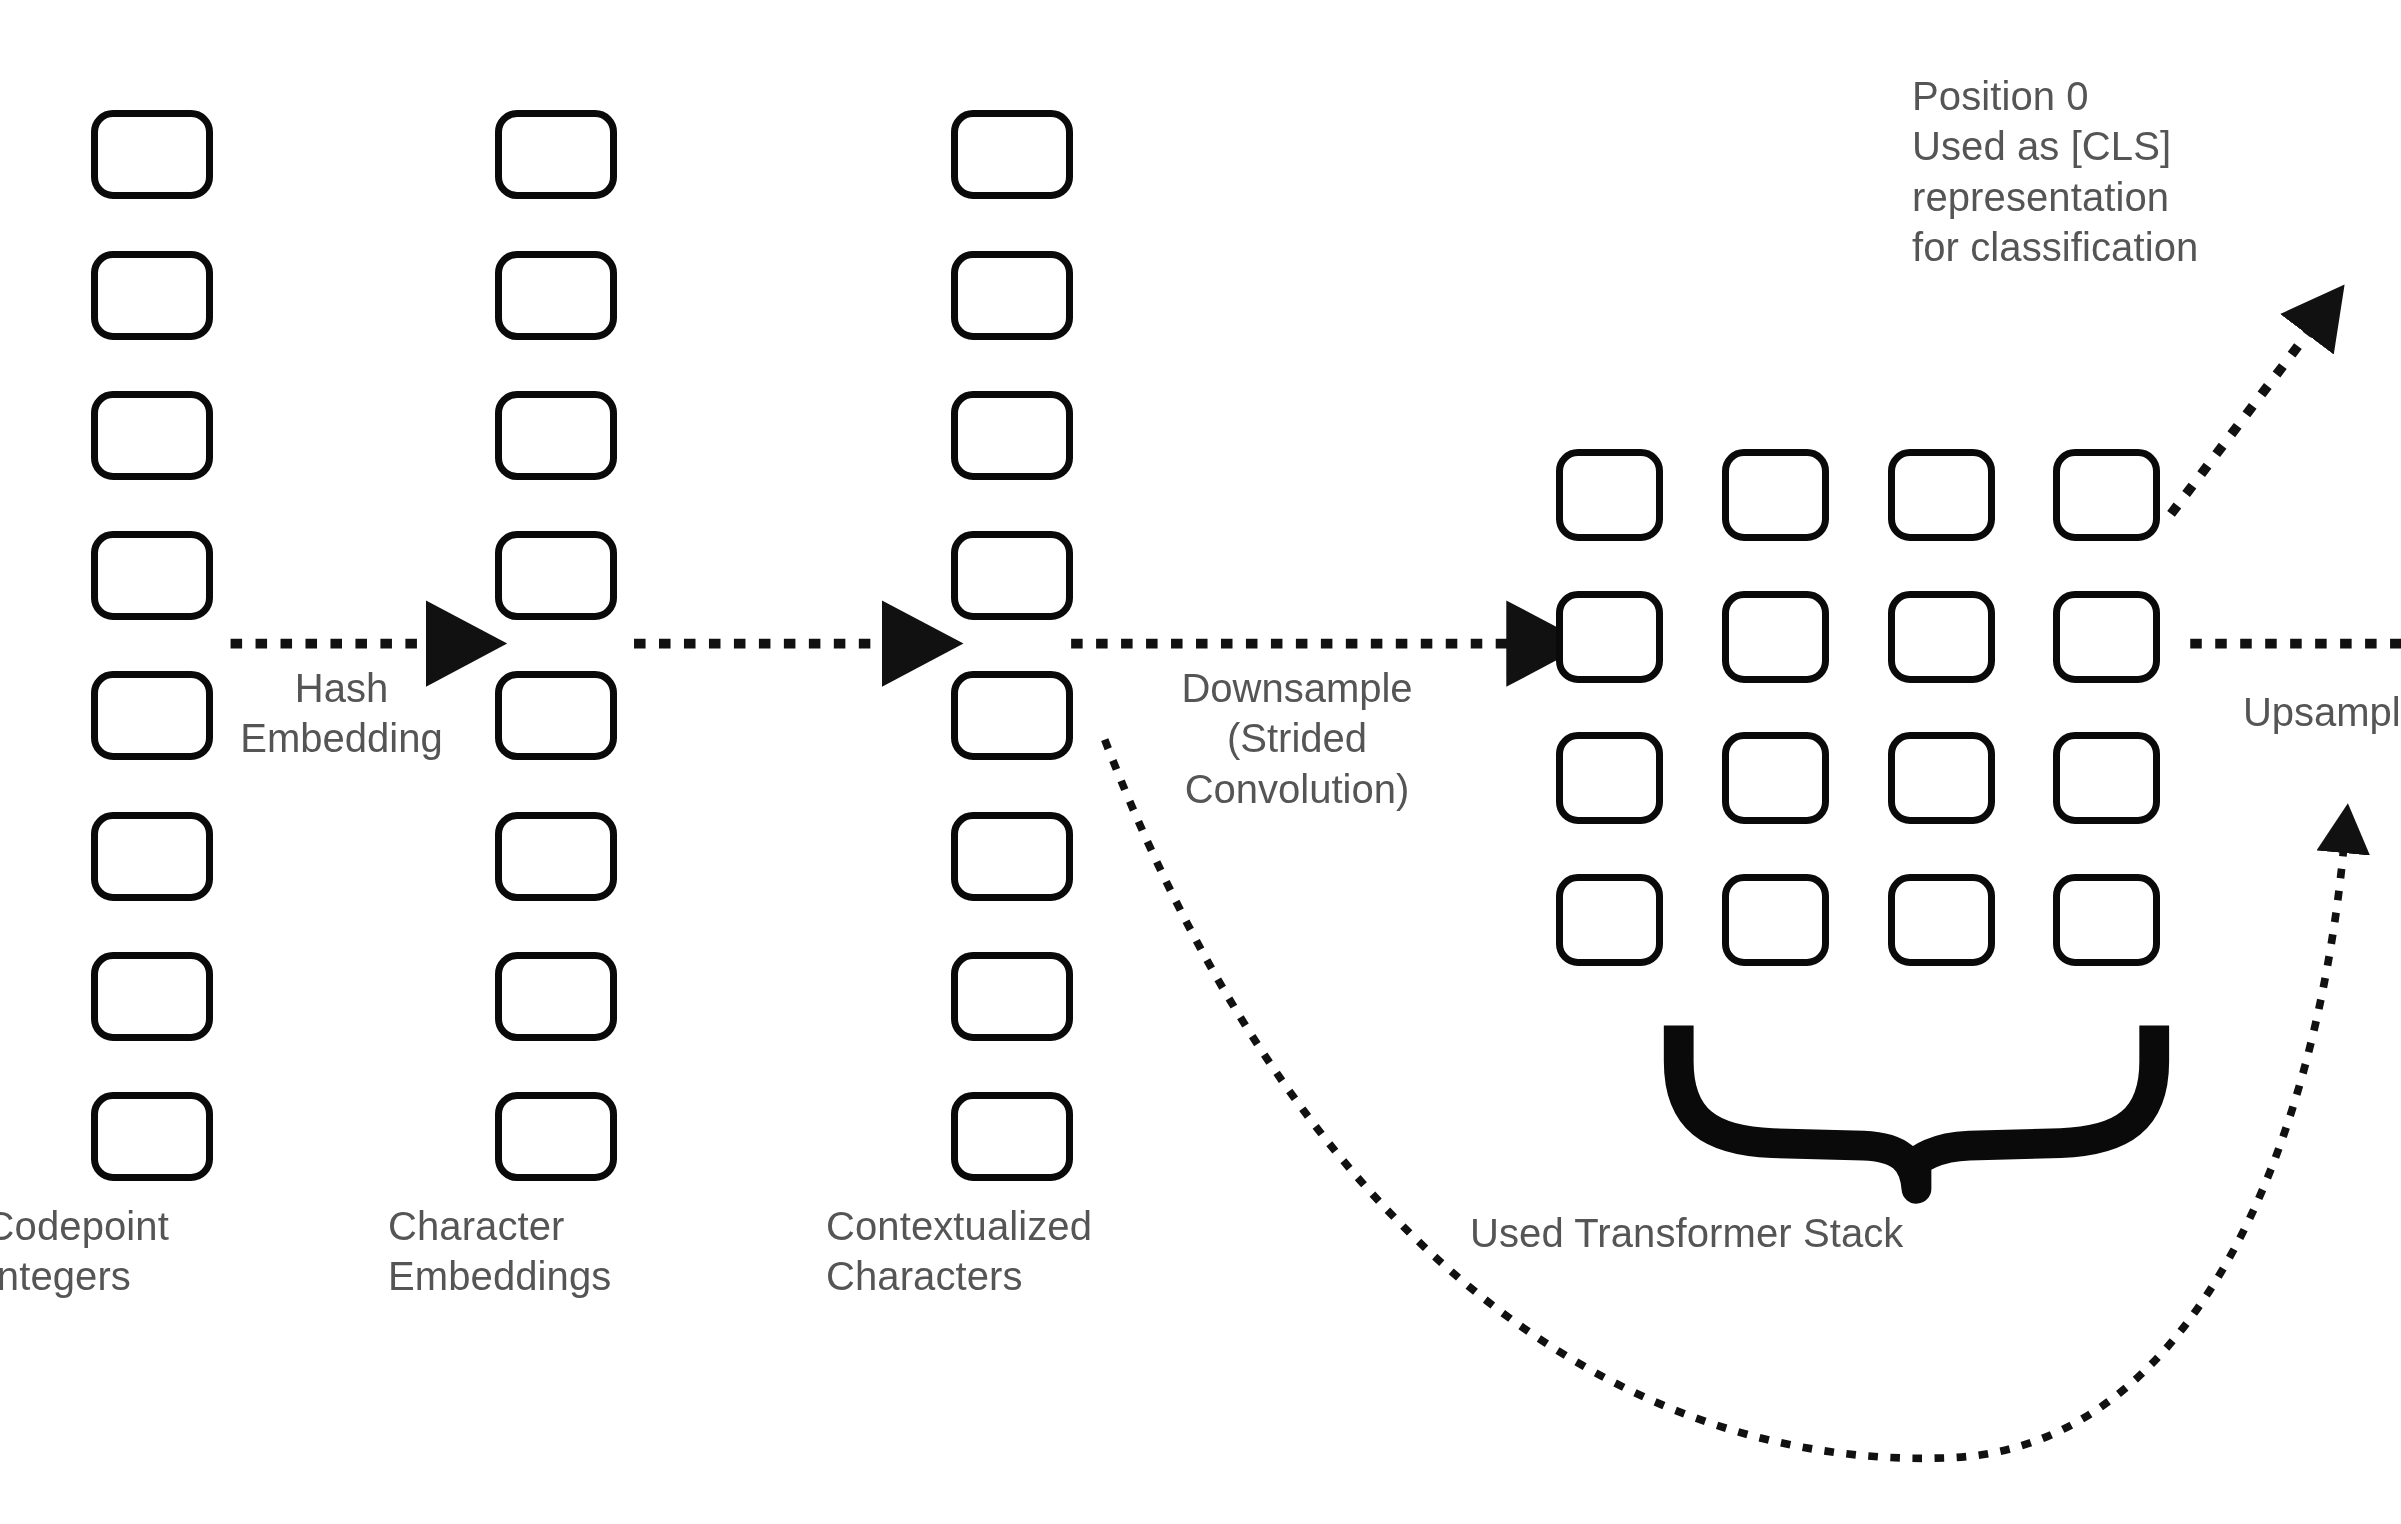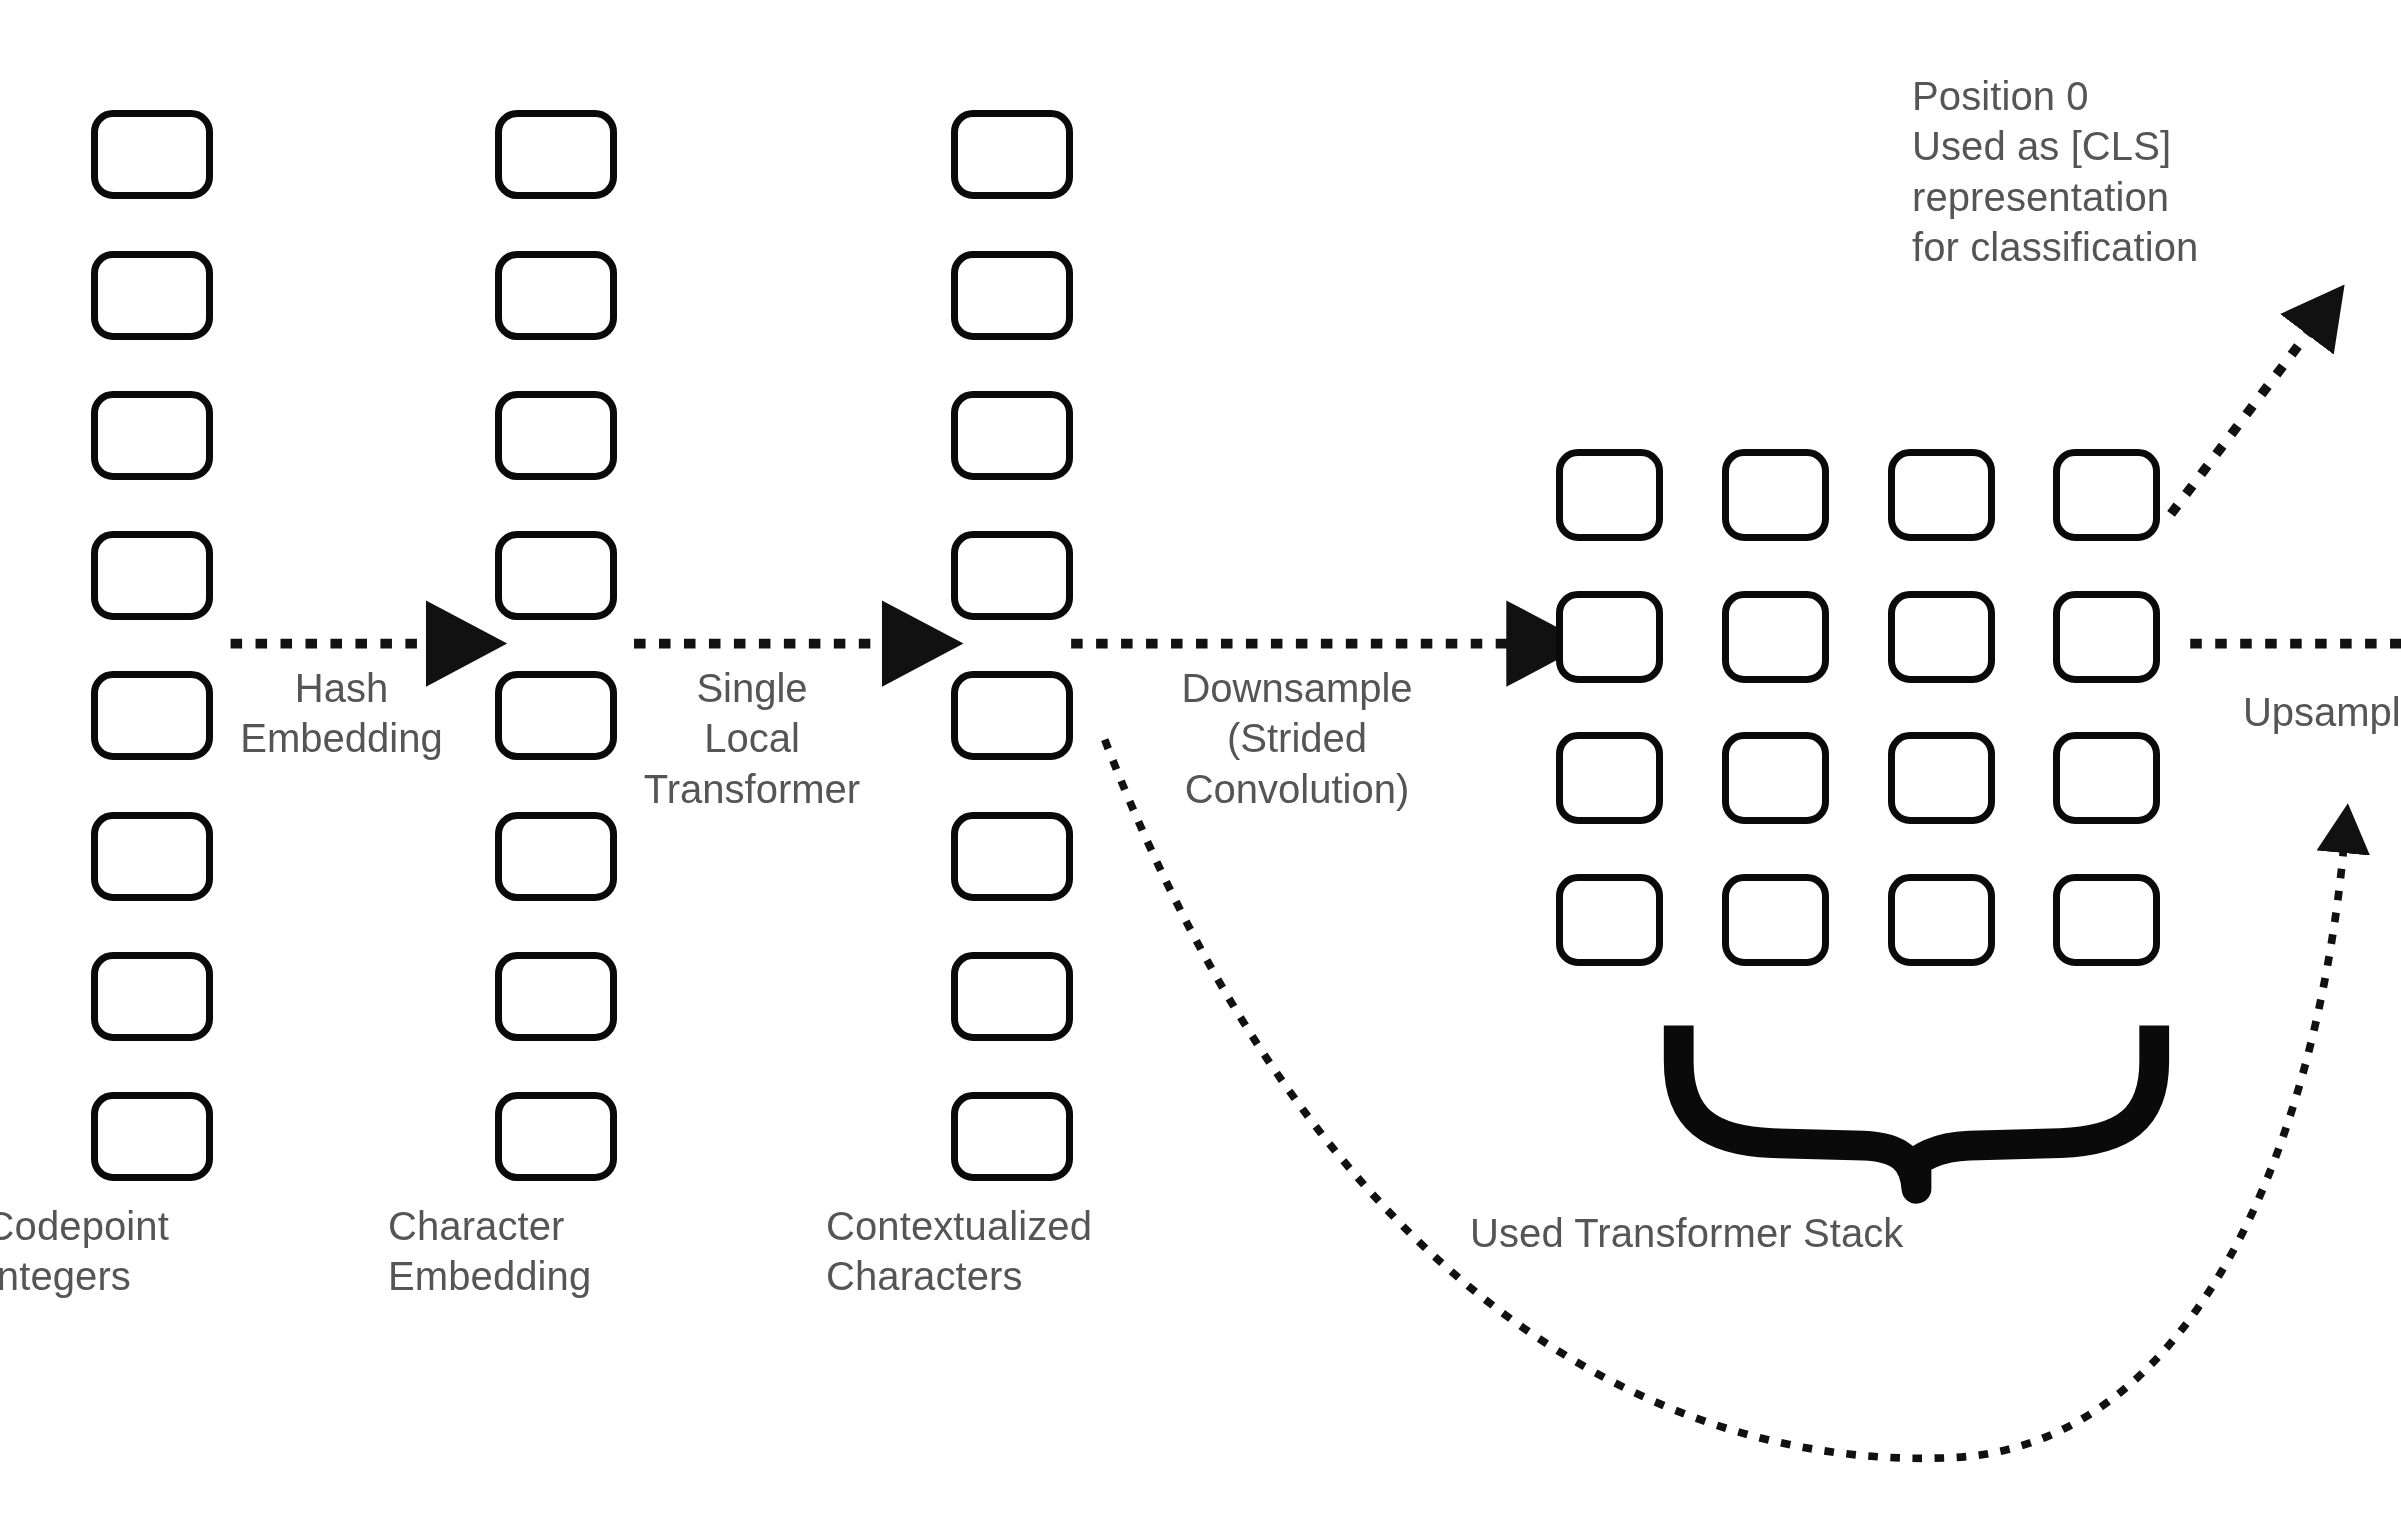--- a/index.html
+++ b/index.html
@@ -101,21 +101,21 @@
     <div class="tok" style="left:495px;top:110px;width:122px;height:89px;"></div>
     <div class="tok" style="left:495px;top:251px;width:122px;height:89px;"></div>
     <div class="tok" style="left:495px;top:391px;width:122px;height:89px;"></div>
     <div class="tok" style="left:495px;top:531px;width:122px;height:89px;"></div>
     <div class="tok" style="left:495px;top:671px;width:122px;height:89px;"></div>
     <div class="tok" style="left:495px;top:812px;width:122px;height:89px;"></div>
     <div class="tok" style="left:495px;top:952px;width:122px;height:89px;"></div>
     <div class="tok" style="left:495px;top:1092px;width:122px;height:89px;"></div>
   </div>
   <div class="label" style="left:388px;top:1201px;width:336px;">Character
-Embedding</div>
+Embeddings</div>
 
   <div class="col">
     <div class="tok" style="left:951px;top:110px;width:122px;height:89px;"></div>
     <div class="tok" style="left:951px;top:251px;width:122px;height:89px;"></div>
     <div class="tok" style="left:951px;top:391px;width:122px;height:89px;"></div>
     <div class="tok" style="left:951px;top:531px;width:122px;height:89px;"></div>
     <div class="tok" style="left:951px;top:671px;width:122px;height:89px;"></div>
     <div class="tok" style="left:951px;top:812px;width:122px;height:89px;"></div>
     <div class="tok" style="left:951px;top:952px;width:122px;height:89px;"></div>
     <div class="tok" style="left:951px;top:1092px;width:122px;height:89px;"></div>
@@ -165,23 +165,20 @@
     
     
     
     
     
   </div>
 
   <div class="arrow-label" style="left:183px;top:663px;width:317px;">Hash
 Embedding</div>
 
-  <div class="arrow-label" style="left:584px;top:663px;width:336px;">Single
-Local
-Transformer</div>
 
   <div class="arrow-label" style="left:1124px;top:663px;width:346px;">Downsample
 (Strided
 Convolution)</div>
 
   <div class="arrow-label" style="left:2171px;top:687px;width:355px;">Upsampling</div>
 
   <div class="label" style="left:1912px;top:71px;width:370px;">Position 0
 Used as [CLS]
 representation

